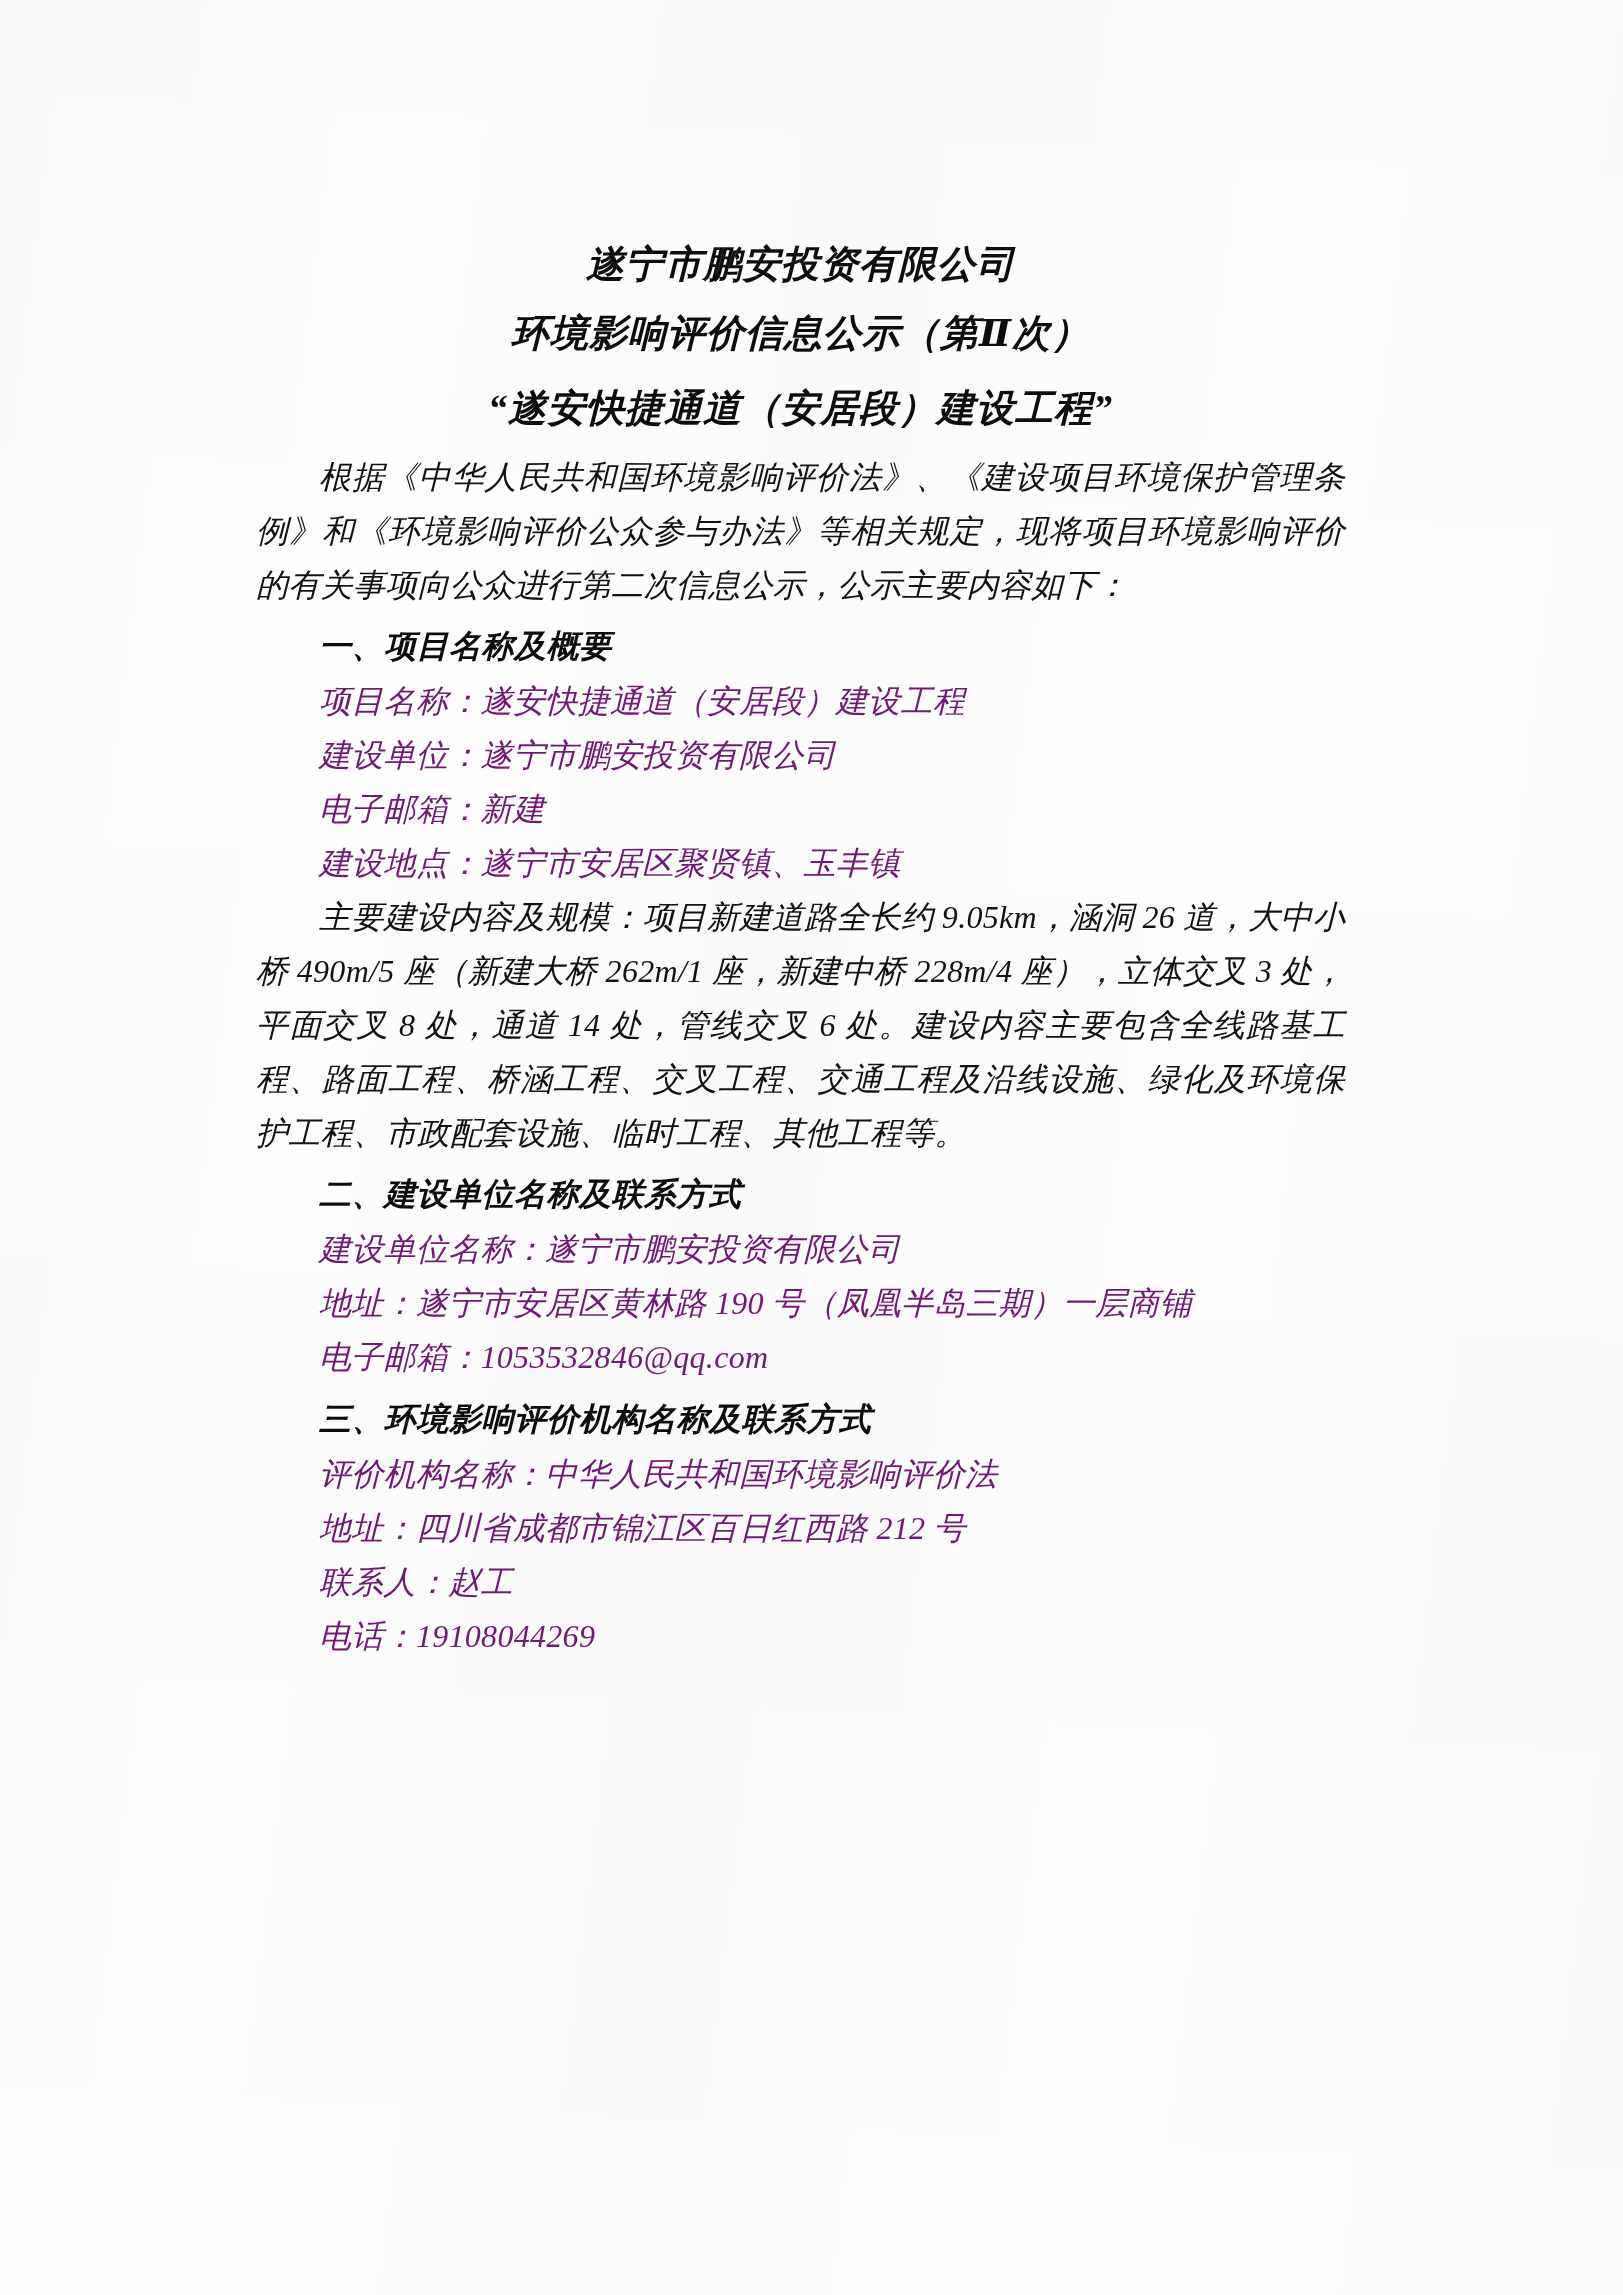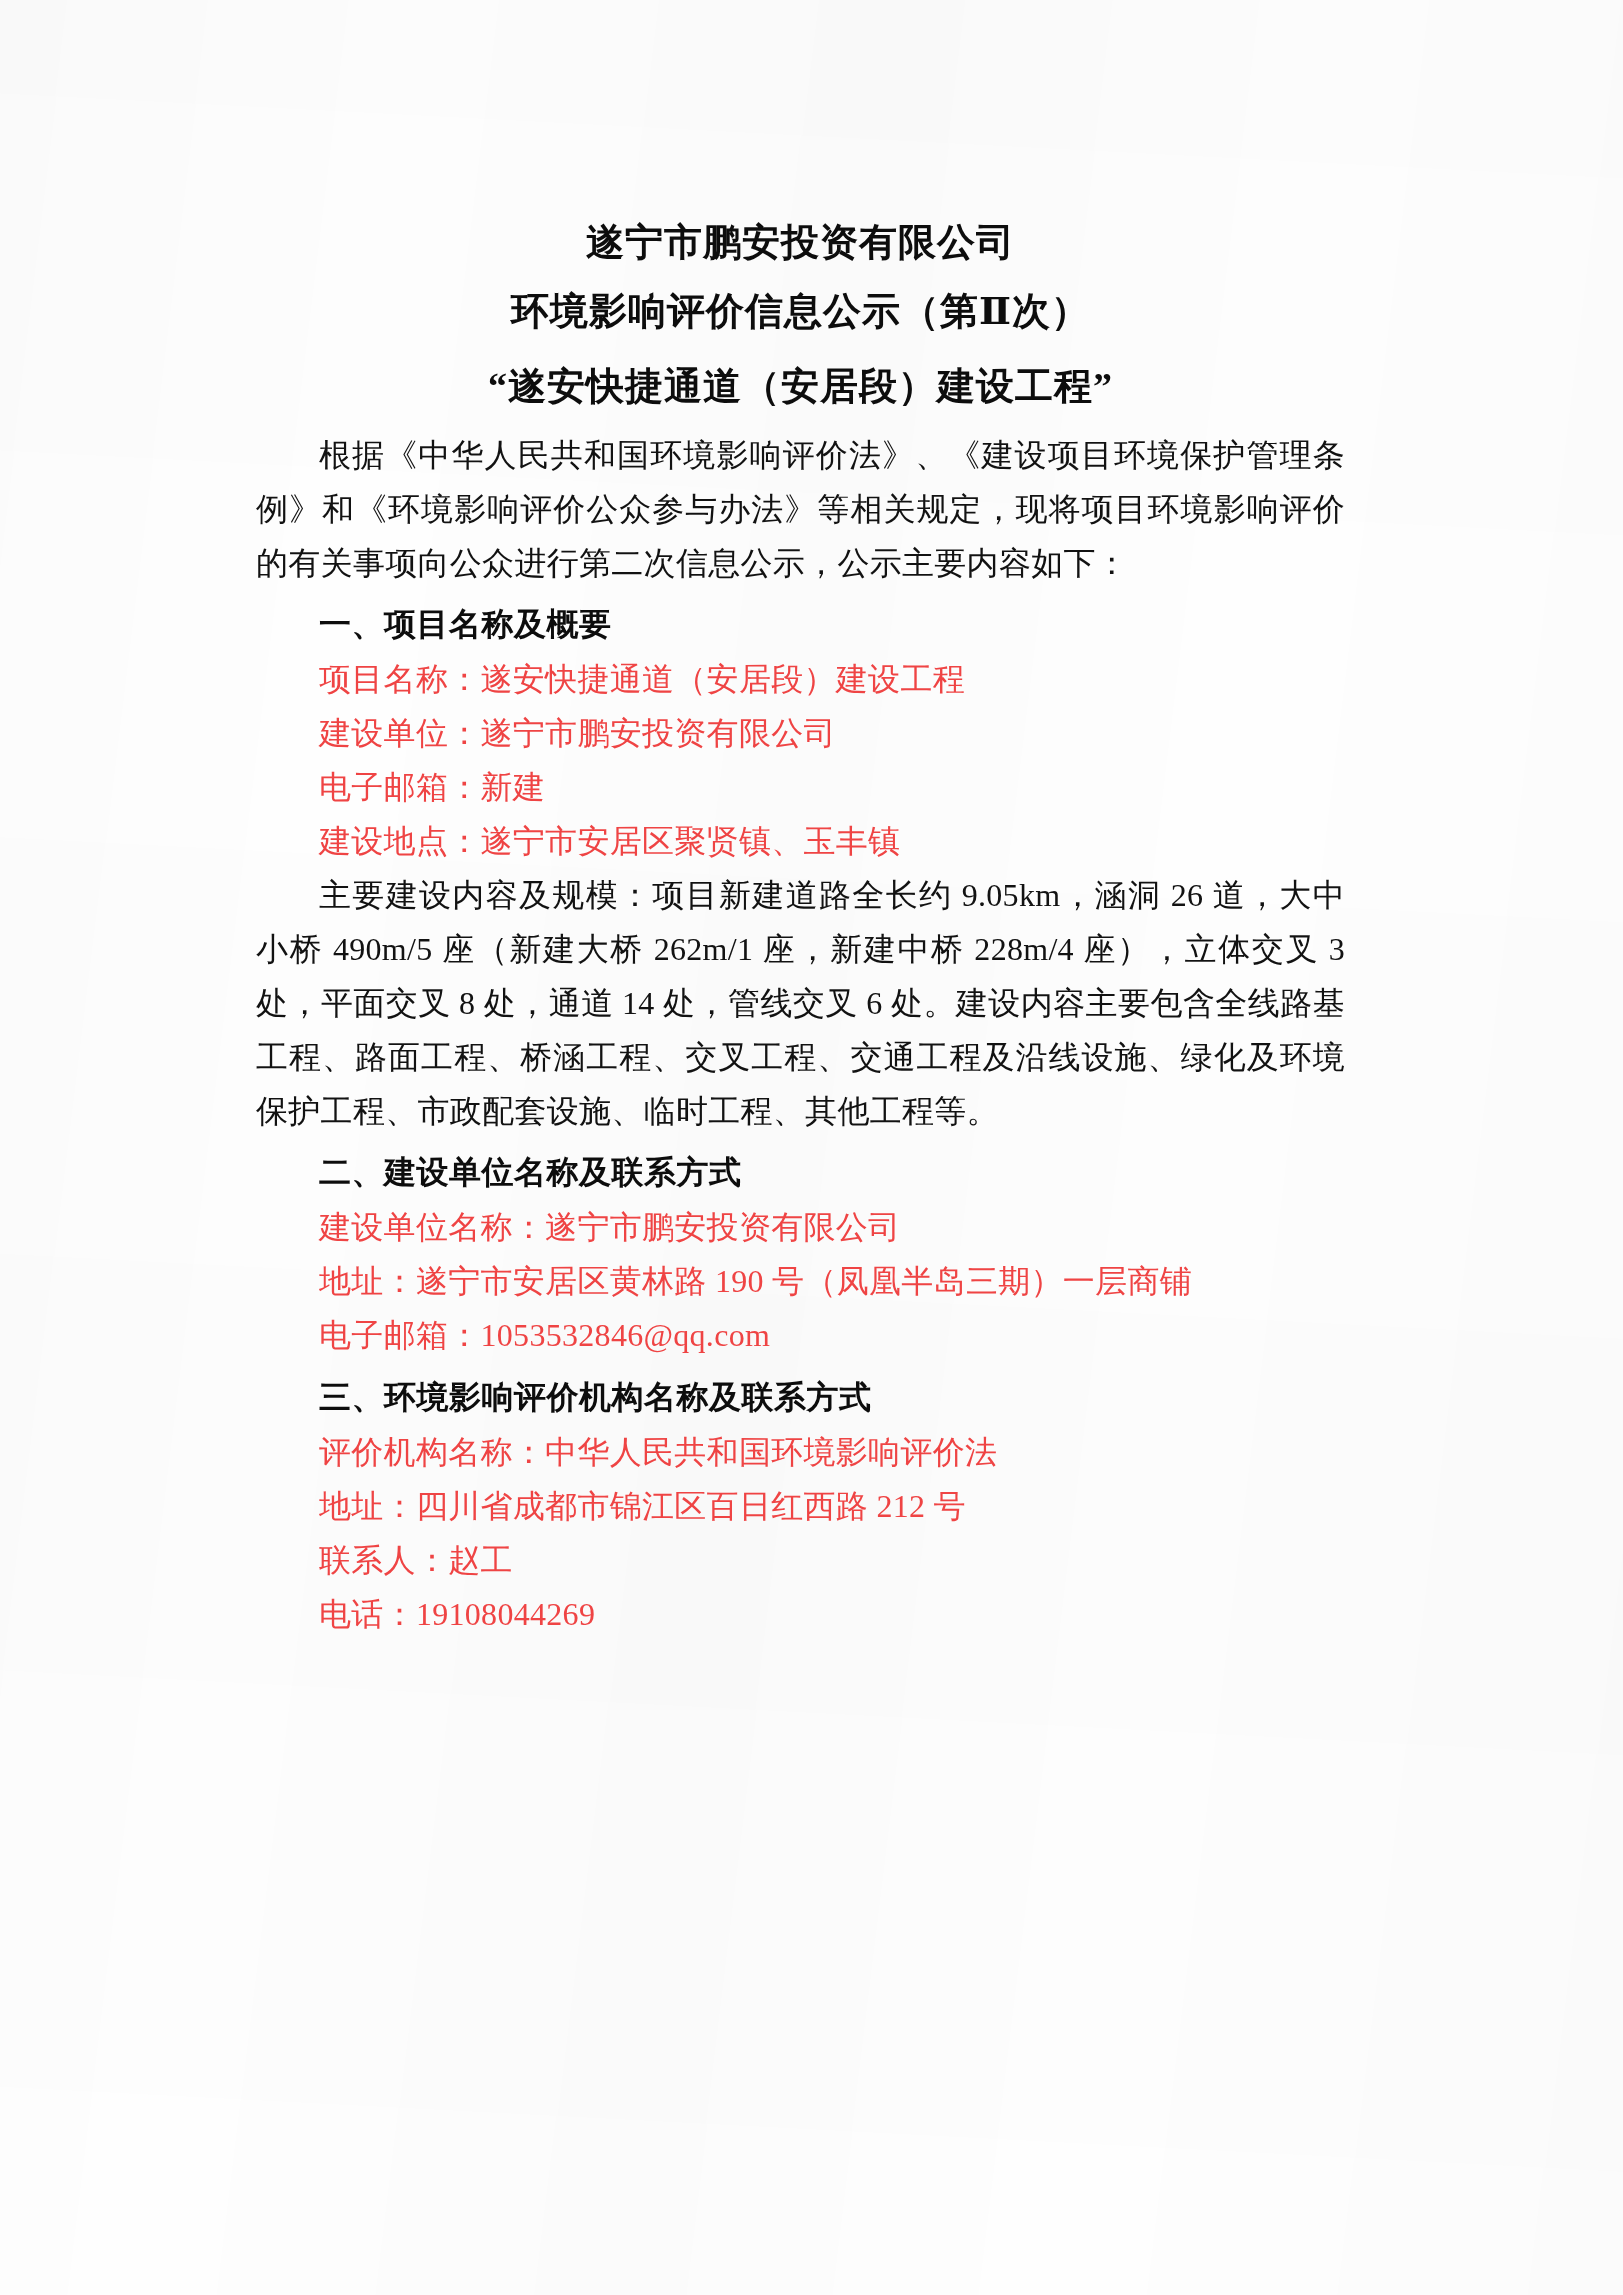--- a/index.html
+++ b/index.html
@@ -26,22 +26,23 @@
     inset: 0;
     pointer-events: none;
     background:
       linear-gradient(97deg, rgba(0,0,0,0.012) 0%, rgba(255,255,255,0) 22%, rgba(0,0,0,0.010) 47%, rgba(255,255,255,0) 70%, rgba(0,0,0,0.013) 100%),
       linear-gradient(183deg, rgba(0,0,0,0.008) 0%, rgba(255,255,255,0) 30%, rgba(0,0,0,0.006) 65%, rgba(255,255,255,0) 100%);
     mix-blend-mode: multiply;
   }
   #content {
     position: absolute;
     left: 256px;
-    top: 214px;
+    top: 236px;
     width: 1089px;
+    font-style: italic;
   }
 
   .title-line {
     text-align: center;
     font-weight: bold;
     font-size: 38px;
     line-height: 57px;
     letter-spacing: 1px;
     margin: 0 0 12.3px 0;
     color: #0d0d0d;
@@ -68,21 +69,21 @@
     margin: 7.2px 0 1px 0;
     color: #0d0d0d;
     letter-spacing: 0.5px;
   }
 
   .field-line {
     font-size: 32px;
     line-height: 54px;
     text-indent: 63px;
     margin: 0;
-    color: #ef4444;
+    color: #701a75;
     letter-spacing: 0.3px;
     white-space: nowrap;
   }
 </style>
 </head>
 <body>
 
 <div id="page">
   <div id="paper-grain"></div>
 

